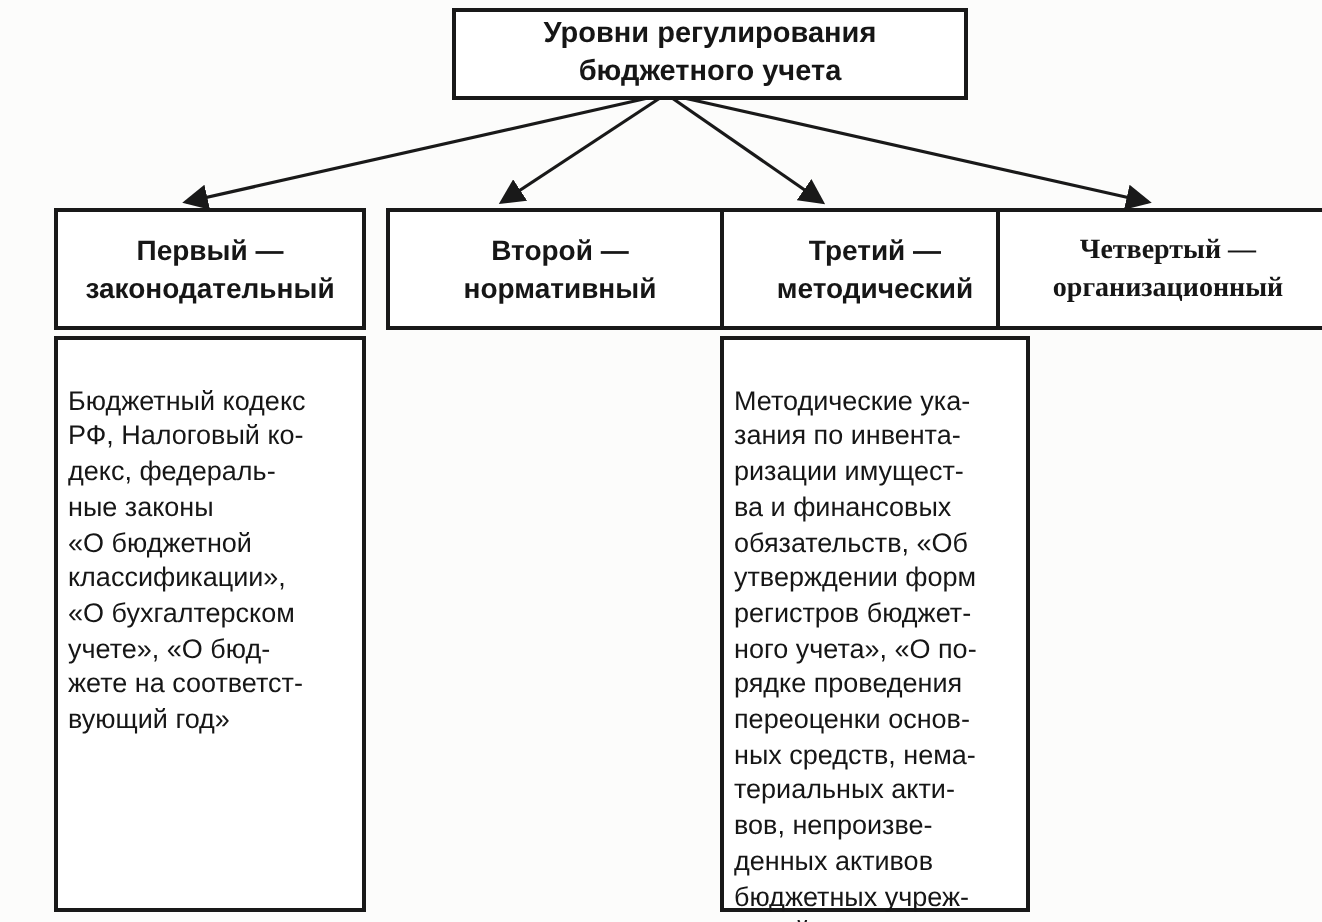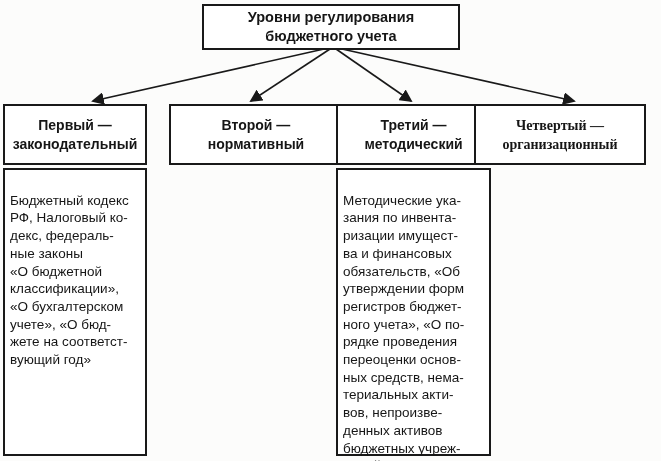--- a/index.html
+++ b/index.html
@@ -13,20 +13,21 @@
     height: 461px;
     background: #fcfcfb;
     color: #161616;
     overflow: hidden;
   }
   .box {
     position: absolute;
     background: #ffffff;
     border: 2px solid #191919;
     box-sizing: border-box;
+    margin-left: 24px;
   }
   .title-box {
     left: 202px; top: 4px;
     width: 258px; height: 46px;
     display: flex; align-items: center; justify-content: center;
     text-align: center;
     font-weight: bold;
     font-size: 14.5px;
     line-height: 19px;
     white-space: pre-line;
@@ -46,21 +47,21 @@
     white-space: pre-line;
   }
   .body-box {
     top: 168px; height: 288px;
     font-size: 13.5px;
     line-height: 17.7px;
     padding: 4px 2px 0 5px;
     white-space: pre-line;
     text-align: left;
   }
-  .c0 { left: 3px;   width: 144px; }
+  .c0 { left: 3px;   width: 156px; }
   .c1 { left: 169px; width: 174px; }
   .c2 { left: 336px; width: 155px; }
   .c3 { left: 474px; width: 172px; font-family: Liberation Serif, serif; }
 </style>
 </head>
 <body>
 
 <div class="canvas">
 
   <div class="box title-box">

